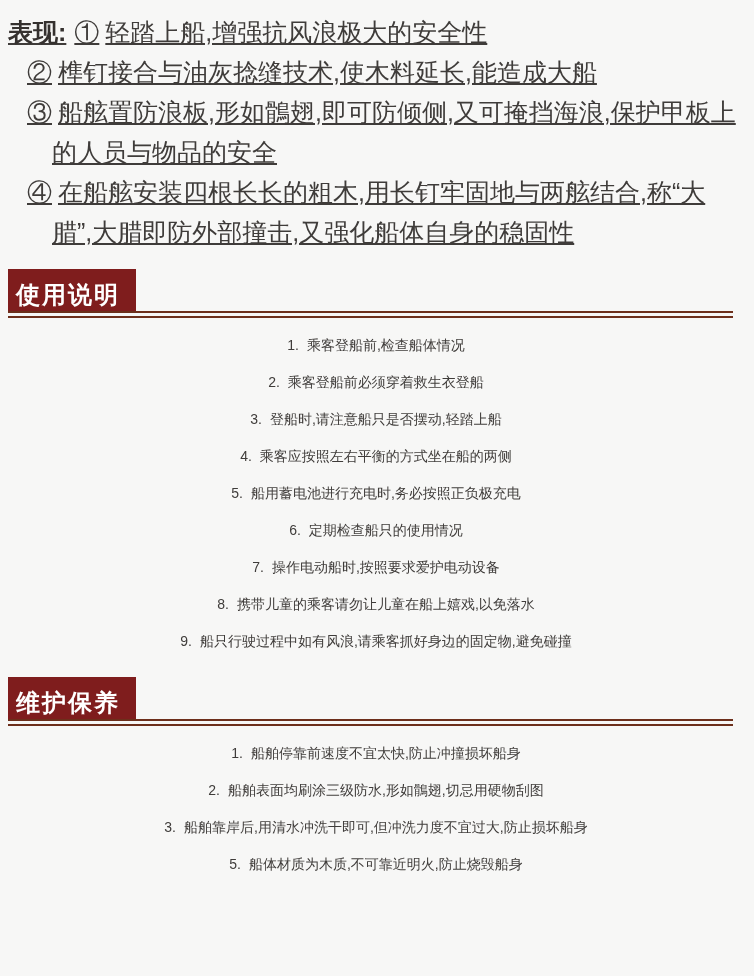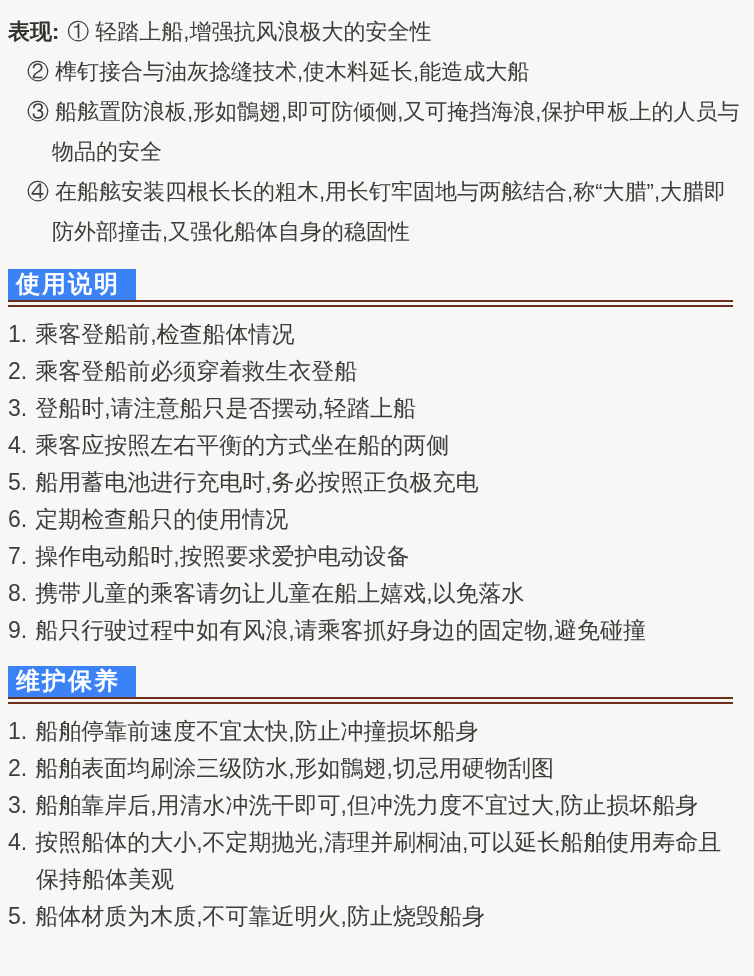--- a/index.html
+++ b/index.html
@@ -7,46 +7,46 @@
     width: 754px;
     height: 976px;
     background: #f7f7f6;
     font-family: "Liberation Sans", sans-serif;
     color: #3f3c3a;
     overflow: hidden;
   }
   .page { padding: 10px 10px 0 8px; box-sizing: border-box; }
 
   
-  .features { font-size: 22px; line-height: 40px; padding-top: 2px; }
+  .features { font-size: 25px; line-height: 40px; padding-top: 2px; text-decoration: underline; }
   .feature-first { display: flex; }
   .features-label { font-weight: bold; color: #35312f; white-space: nowrap; margin-right: 8px; }
   .feature-item { padding-left: 25px; text-indent: -25px; }
   .feature-first .feature-item { flex: 1; }
   .feature-item.indent { margin-left: 19px; }
   .feature-marker { margin-right: 6px; }
 
   
   .section-header { margin-top: 17px; margin-bottom: 9px; }
   .title-row { border-bottom: 2px solid #6d2f1b; margin-right: 11px; line-height: 0; }
   .title-block {
     display: inline-block;
-    background: #3b82f6;
+    background: #7f1d1d;
     color: #ffffff;
     font-family: "Liberation Serif", serif;
     font-weight: bold;
     font-size: 24px;
     line-height: 29px;
-    padding: 1px 16px 1px 8px;
+    padding: 12px 16px 1px 8px;
     letter-spacing: 2px;
   }
   .rule { height: 2px; background: #6d2f1b; margin-top: 3px; margin-right: 11px; }
 
   
-  .num-list { font-size: 23px; line-height: 37px; margin: 0; padding: 0; list-style: none; }
+  .num-list { font-size: 14px; line-height: 37px; margin: 0; padding: 0; list-style: none; text-align: center; }
   .num-list li { padding-left: 28px; text-indent: -28px; }
   .item-num { margin-right: 8px; }
 </style>
 </head>
 <body>
 
 <div class="page">
 
   <div class="features">
     <div class="feature-first">
@@ -89,17 +89,16 @@
     <div class="title-row">
       <span class="title-block">维护保养</span>
     </div>
     <div class="rule"></div>
   </div>
 
   <ul class="num-list">
     <li><span class="item-num">1.</span><span>船舶停靠前速度不宜太快,防止冲撞损坏船身</span></li>
     <li><span class="item-num">2.</span><span>船舶表面均刷涂三级防水,形如鶻翅,切忌用硬物刮图</span></li>
     <li><span class="item-num">3.</span><span>船舶靠岸后,用清水冲洗干即可,但冲洗力度不宜过大,防止损坏船身</span></li>
-    <li><span class="item-num">4.</span><span>按照船体的大小,不定期抛光,清理并刷桐油,可以延长船舶使用寿命且保持船体美观</span></li>
     <li><span class="item-num">5.</span><span>船体材质为木质,不可靠近明火,防止烧毁船身</span></li>
   </ul>
 
 </div>
 
 </body></html>

